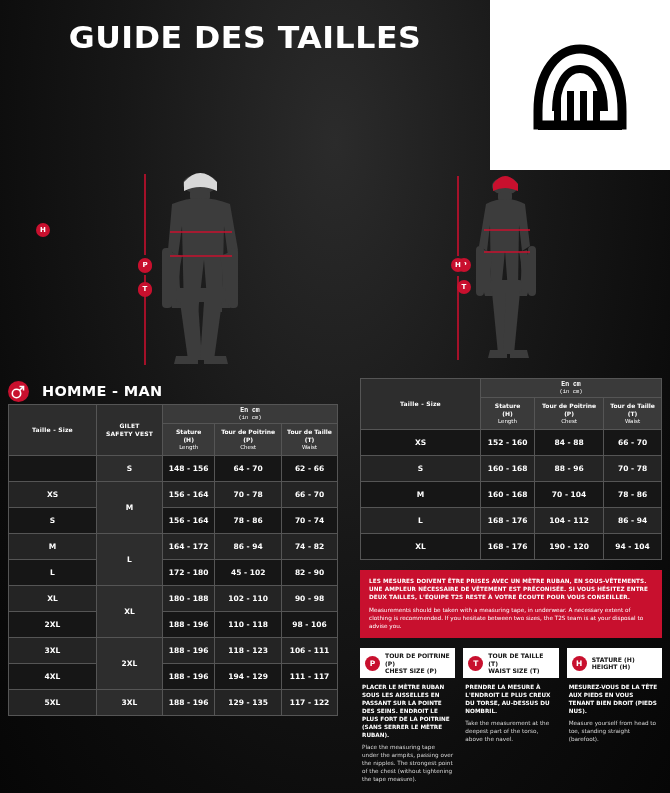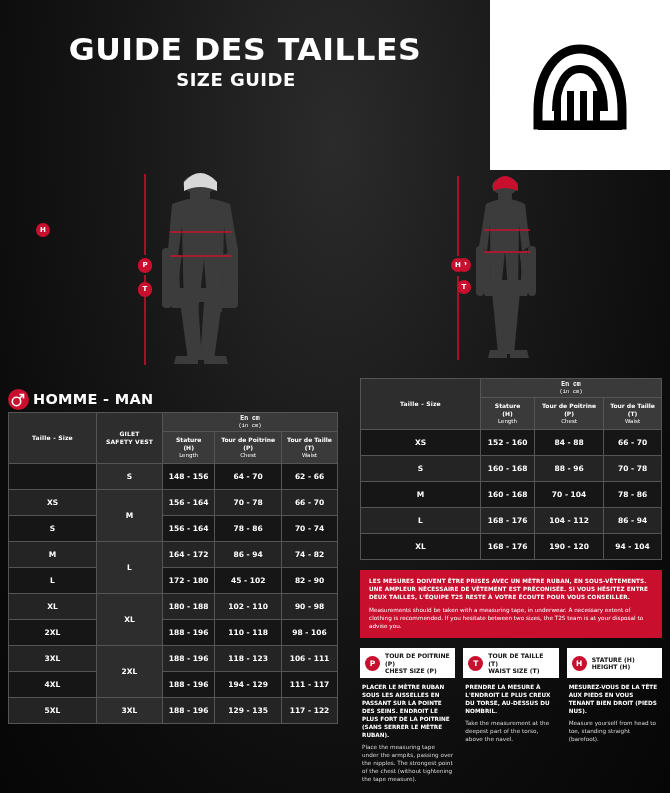--- a/index.html
+++ b/index.html
@@ -21,21 +21,21 @@
       radial-gradient(ellipse at 50% 18%, #2b2b2b 0%, #171717 45%, #0c0c0c 75%, #060606 100%);
   }
 
   
   .header {
     position: relative;
     height: 110px;
   }
   .title-block {
     position: absolute;
-    left: 0; right: 180px; top: 34px;
+    left: 0; right: 180px; top: 22px;
     text-align: center;
   }
   .title-main {
     font-family: "DejaVu Sans", sans-serif;
     font-weight: bold;
     font-size: 31px;
     letter-spacing: 0.5px;
     color: #ffffff;
     line-height: 1;
     transform: scaleX(1.02);
@@ -95,23 +95,22 @@
     font-size: 7px;
     width: 14px; height: 14px;
     border-radius: 50%;
     display: flex; align-items: center; justify-content: center;
   }
 
   
   .section-head {
     display: flex;
     align-items: center;
-    gap: 4px;
+    gap: 13px;
     height: 26px;
-    margin-top: 8px;
   }
   .gender-icon {
     width: 21px; height: 21px;
     border-radius: 50%;
     background: #c8102e;
     position: relative;
     flex: 0 0 auto;
   }
   .gender-icon svg { position: absolute; left: 0; top: 0; }
   .section-title {
@@ -259,21 +258,20 @@
   }
 </style>
 </head>
 <body>
 
 <div class="page">
 
   <div class="header">
     <div class="title-block">
       <div class="title-main">GUIDE DES TAILLES</div>
-      <div class="title-sub">SIZE GUIDE</div>
     </div>
     <div class="logo-box">
       <span>
         <svg width="120" height="120" viewBox="0 0 120 120">
           <path d="M18 86 C18 46 38 24 60 24 C82 24 102 46 102 86 L102 100 L18 100 Z" fill="none" stroke="#000" stroke-width="9"></path>
           <path d="M36 86 C36 60 46 44 60 44 C74 44 84 60 84 86" fill="none" stroke="#000" stroke-width="8"></path>
           <rect x="34" y="66" width="7" height="30" fill="#000"></rect>
           <rect x="47" y="66" width="7" height="30" fill="#000"></rect>
           <rect x="60" y="66" width="7" height="30" fill="#000"></rect>
           <rect x="73" y="66" width="7" height="30" fill="#000"></rect>

